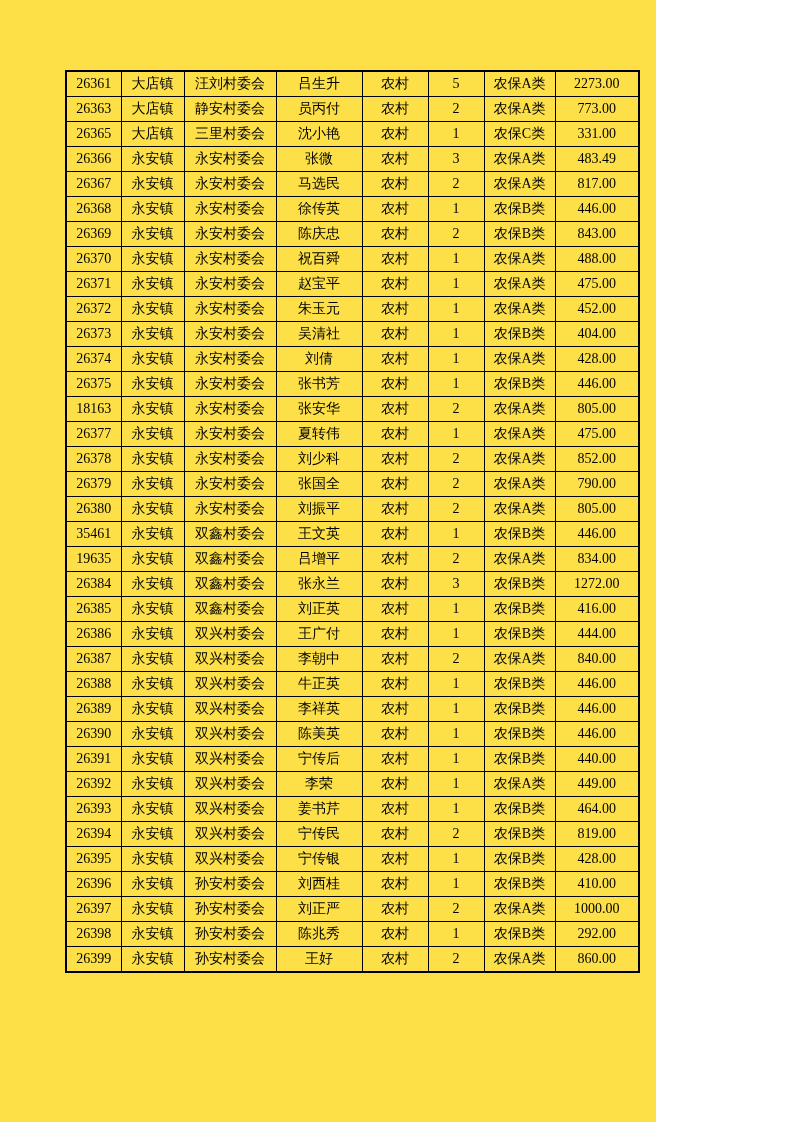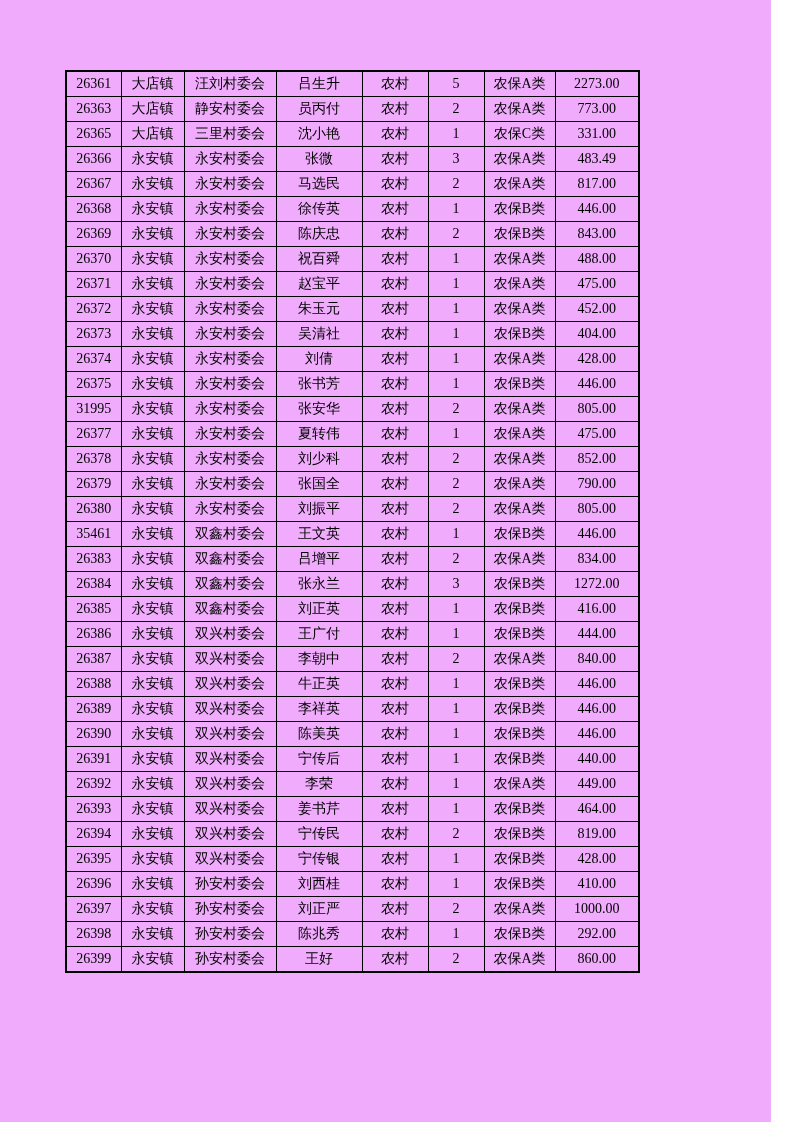--- a/index.html
+++ b/index.html
@@ -2,23 +2,23 @@
 <html><head>
 <meta charset="utf-8">
 <style>
   html, body {
     margin: 0;
     padding: 0;
     background: #ffffff;
   }
   .page {
     position: relative;
-    width: 771px;
+    width: 656px;
     height: 1122px;
-    background: #f0abfc;
+    background: #fde047;
     overflow: hidden;
     font-family: "Liberation Serif", "DejaVu Serif", serif;
     text-decoration: underline;
   }
   table.data-table {
     position: absolute;
     left: 65px;
     top: 70px;
     width: 573px;
     border-collapse: collapse;
@@ -186,21 +186,21 @@
       <td>26375</td>
       <td>永安镇</td>
       <td>永安村委会</td>
       <td>张书芳</td>
       <td>农村</td>
       <td>1</td>
       <td>农保B类</td>
       <td>446.00</td>
     </tr>
         <tr>
-      <td>31995</td>
+      <td>18163</td>
       <td>永安镇</td>
       <td>永安村委会</td>
       <td>张安华</td>
       <td>农村</td>
       <td>2</td>
       <td>农保A类</td>
       <td>805.00</td>
     </tr>
         <tr>
       <td>26377</td>
@@ -246,21 +246,21 @@
       <td>35461</td>
       <td>永安镇</td>
       <td>双鑫村委会</td>
       <td>王文英</td>
       <td>农村</td>
       <td>1</td>
       <td>农保B类</td>
       <td>446.00</td>
     </tr>
         <tr>
-      <td>26383</td>
+      <td>19635</td>
       <td>永安镇</td>
       <td>双鑫村委会</td>
       <td>吕增平</td>
       <td>农村</td>
       <td>2</td>
       <td>农保A类</td>
       <td>834.00</td>
     </tr>
         <tr>
       <td>26384</td>

